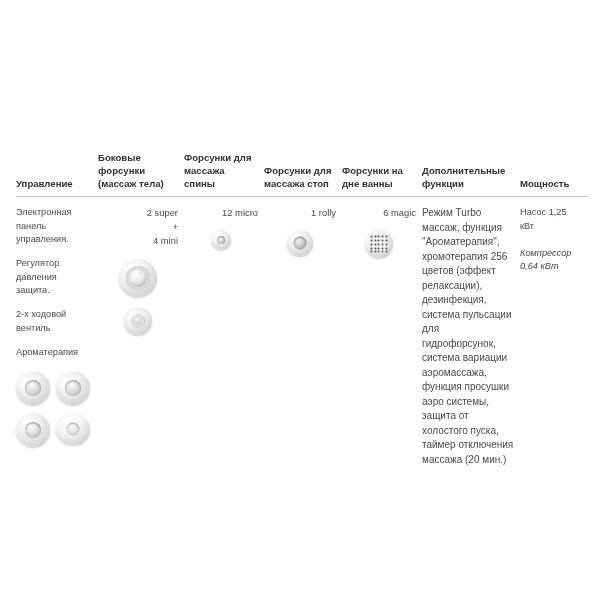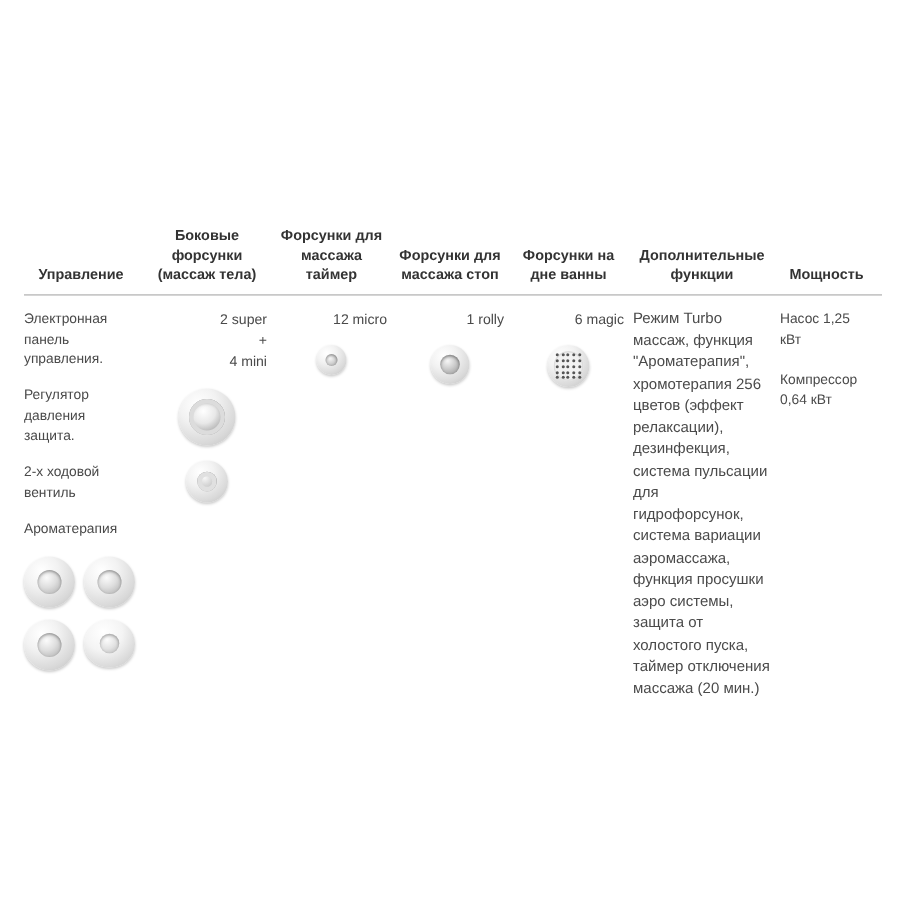--- a/index.html
+++ b/index.html
@@ -29,21 +29,21 @@
     top: 152px;
     width: 572px;
   }
   table.spec {
     border-collapse: collapse;
     width: 572px;
     table-layout: fixed;
   }
   table.spec thead th {
     vertical-align: bottom;
-    text-align: center;
+    text-align: left;
     font-size: 9.6px;
     font-weight: bold;
     line-height: 1.33;
     color: #333333;
     padding: 0 6px 6px 0;
     border-bottom: 1px solid #c8c8c8;
   }
   table.spec tbody td {
     vertical-align: top;
     font-size: 9.2px;
@@ -65,21 +65,21 @@
 
   .qty {
     font-size: 9.4px;
     color: #4a4a4a;
     text-align: right;
     line-height: 1.5;
   }
   .qty .plus { display: block; }
 
   .power p { margin: 0 0 14px 0; }
-  .power p:last-child { margin-bottom: 0; }
+  .power p:last-child { margin-bottom: 0; font-style: italic; }
 
   .extra-text {
     font-size: 10px;
     line-height: 1.45;
   }
 
   
   .jet-grid {
     margin-top: 10px;
     display: flex;
@@ -194,21 +194,21 @@
         <col class="col-back">
         <col class="col-feet">
         <col class="col-bottom">
         <col class="col-extra">
         <col class="col-power">
       </colgroup>
       <thead>
         <tr>
           <th>Управление</th>
           <th>Боковые форсунки (массаж тела)</th>
-          <th>Форсунки для массажа таймер</th>
+          <th>Форсунки для массажа спины</th>
           <th>Форсунки для массажа стоп</th>
           <th>Форсунки на дне ванны</th>
           <th>Дополнительные функции</th>
           <th>Мощность</th>
         </tr>
       </thead>
       <tbody>
         <tr>
 
           <td>

